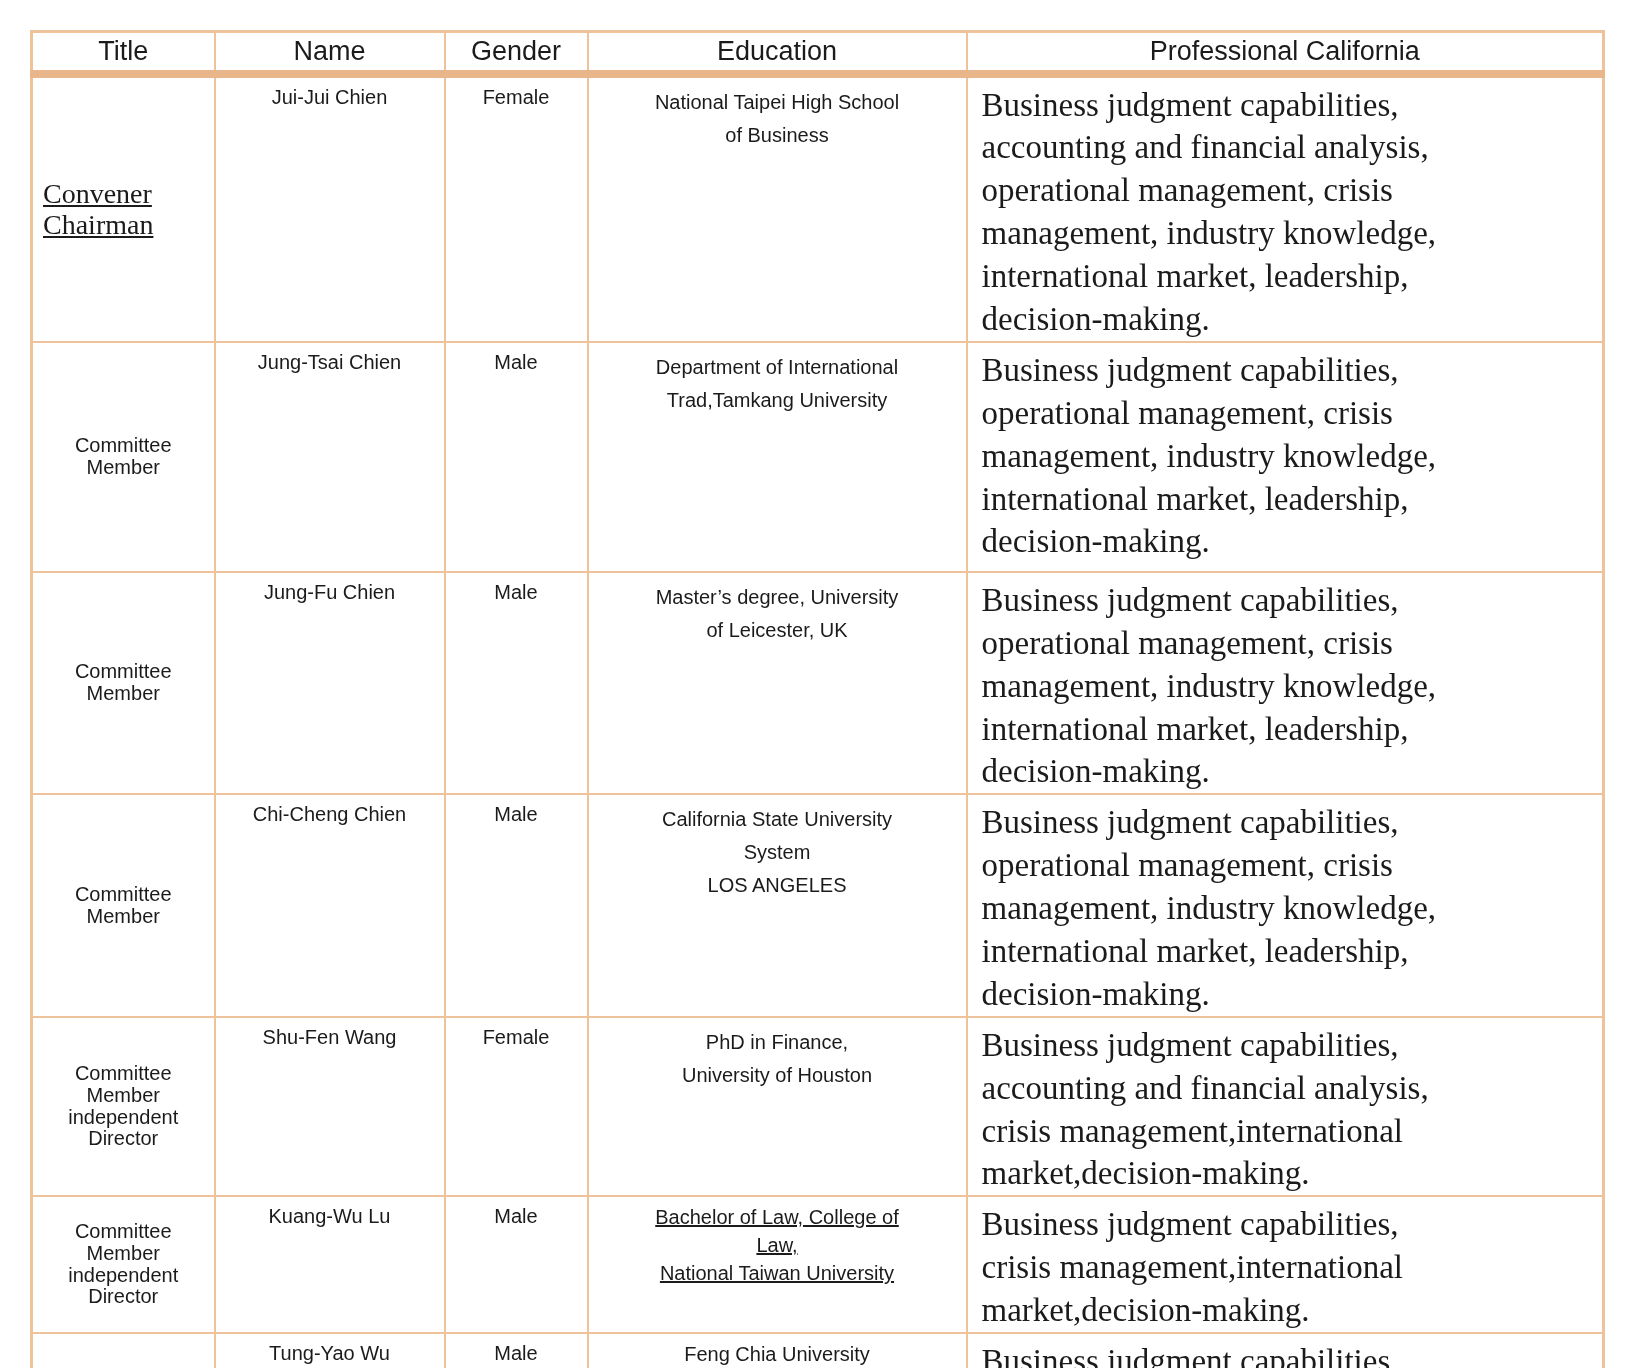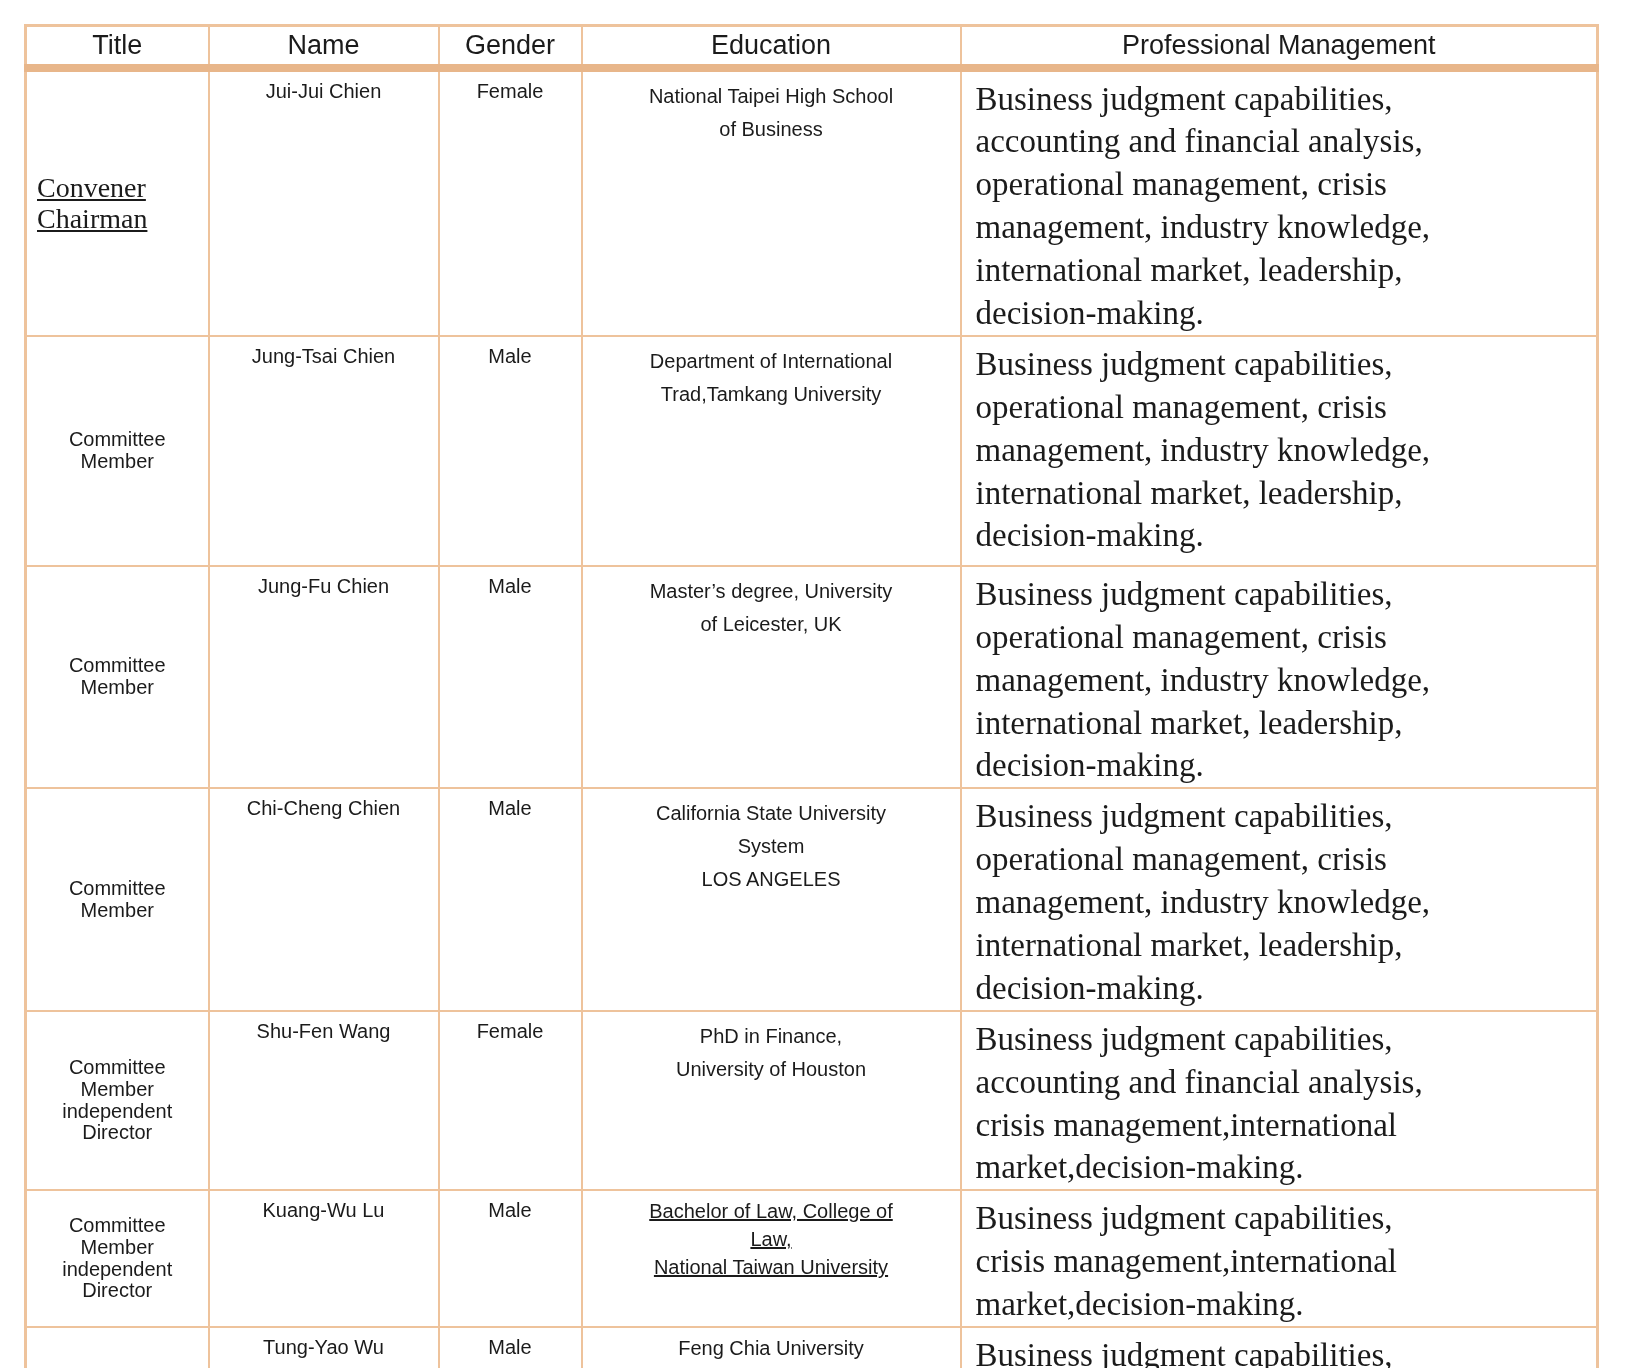--- a/index.html
+++ b/index.html
@@ -9,21 +9,21 @@
   }
   html, body {
     margin: 0;
     padding: 0;
     background: #ffffff;
   }
   .page {
     width: 1632px;
     height: 1368px;
     box-sizing: border-box;
-    padding: 24px;
+    padding: 30px;
     background: #ffffff;
     font-family: "Liberation Sans", sans-serif;
     color: var(--text);
   }
   table.committee-table {
     border-collapse: collapse;
     table-layout: fixed;
     width: 1572px;
     border: 3px solid var(--border);
   }
@@ -108,21 +108,21 @@
       <col class="col-gender-w">
       <col class="col-education-w">
       <col class="col-competence-w">
     </colgroup>
     <thead>
       <tr class="header-row">
         <th>Title</th>
         <th>Name</th>
         <th>Gender</th>
         <th>Education</th>
-        <th>Professional Management</th>
+        <th>Professional California</th>
       </tr>
     </thead>
     <tbody>
       <tr class="r1">
         <td class="cell title serif-title">Convener
 Chairman</td>
         <td class="cell name">Jui-Jui Chien</td>
         <td class="cell gender">Female</td>
         <td class="cell education">National Taipei High School
 of Business</td>

